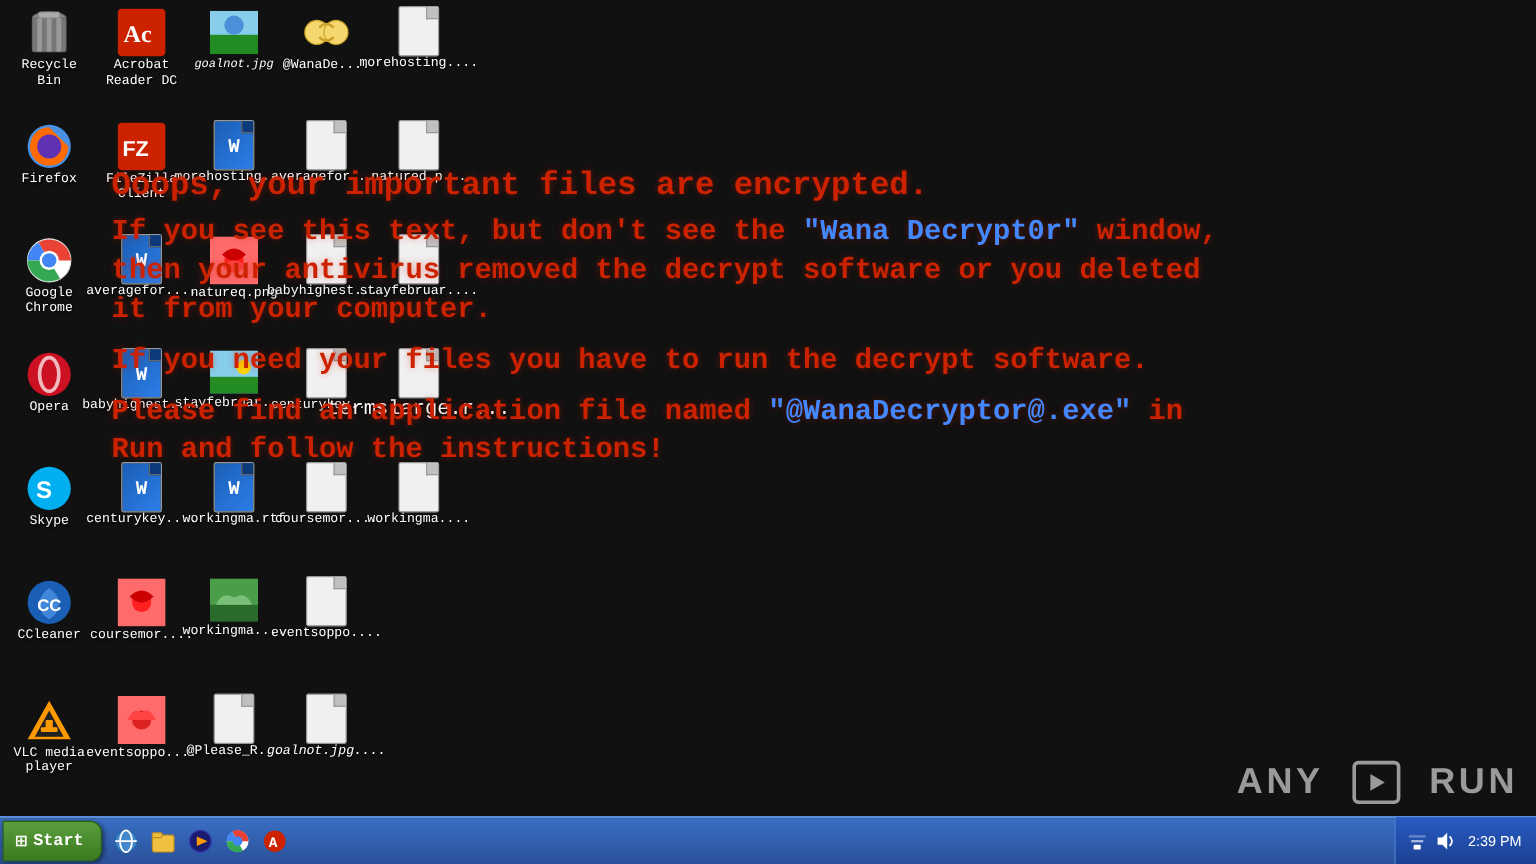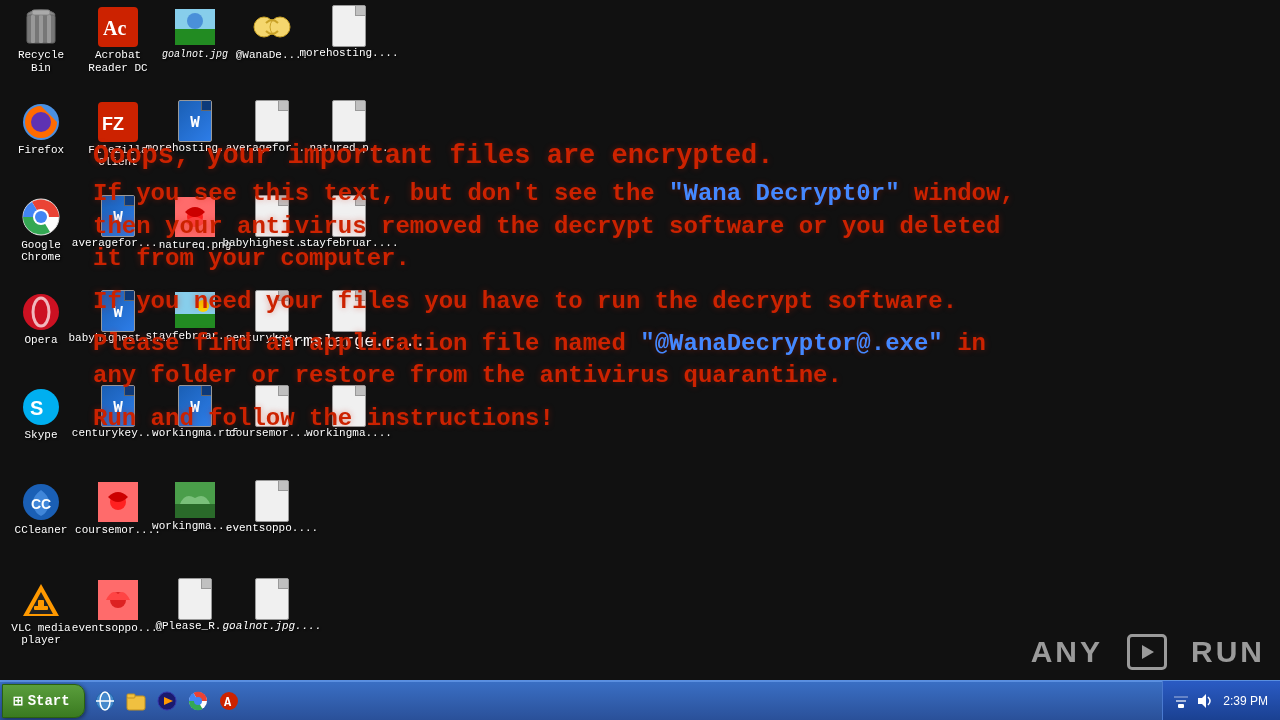--- a/index.html
+++ b/index.html
@@ -347,23 +347,20 @@
 
   <div style="font-size:24px;margin-bottom:10px;">
     <span>If you need your files you have to run the decrypt software.</span>
   </div>
 
   <div style="font-size:24px;margin-bottom:0;">
     <span>Please find an application file named</span>
     <span style="color:#4488ff;">"@WanaDecryptor@.exe"</span>
     <span>in</span>
   </div>
-  <div style="font-size:24px;margin-bottom:10px;">
-    <span>any folder or restore from the antivirus quarantine.</span>
-  </div>
 
   <div style="font-size:24px;">
     <span>Run and follow the instructions!</span>
   </div>
 
 </div>
 
 <div style="position:absolute;bottom:50px;right:15px;display:flex;align-items:center;gap:24px;">
   <span style="color:rgba(200,200,200,0.75);font-size:30px;font-weight:bold;font-family:Arial,sans-serif;letter-spacing:3px;">ANY</span>
   <div style="width:40px;height:36px;border:3px solid rgba(200,200,200,0.75);border-radius:5px;display:flex;align-items:center;justify-content:center;">

